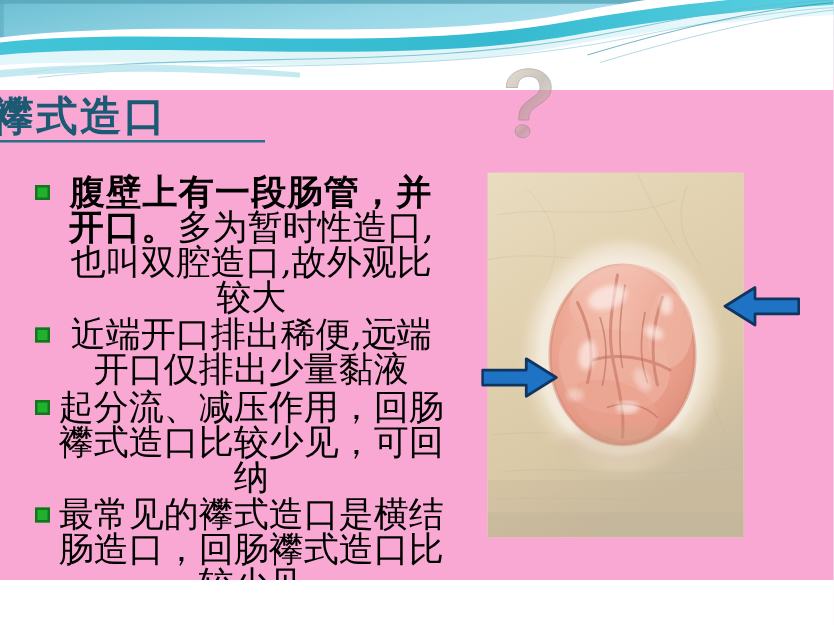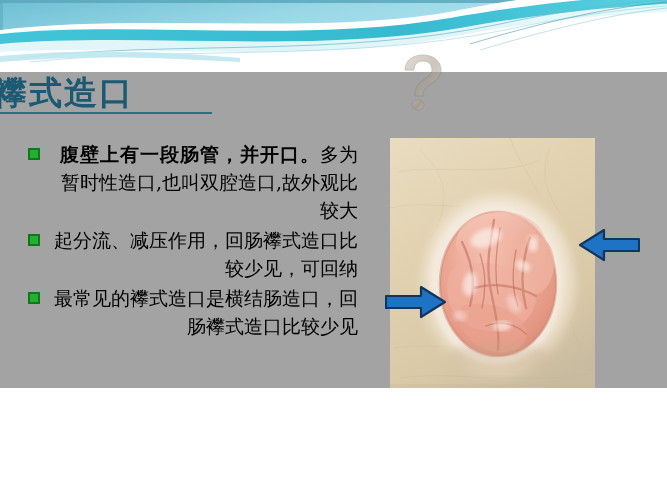--- a/index.html
+++ b/index.html
@@ -12,22 +12,22 @@
     height: 500px;
     overflow: hidden;
     font-family: "DejaVu Sans", "Liberation Sans", sans-serif;
     position: relative;
   }
 
   #slide {
     position: absolute;
     left: 0; top: 0;
     width: 667px;
-    height: 388px;
-    background: #a3a3a3;
+    height: 464px;
+    background: #f9a8d4;
     overflow: hidden;
   }
 
   
   #banner {
     position: absolute;
     left: 0; top: 0;
     width: 667px;
     height: 72px;
     overflow: hidden;
@@ -87,24 +87,24 @@
     height: 12px;
     margin-top: 8px;
     margin-right: 4px;
     background: #21b12e;
     border: 2px solid #12761c;
     box-sizing: border-box;
   }
   .bullet-text {
     flex: 1 1 auto;
     font-family: "DejaVu Serif", "Liberation Serif", serif;
-    font-size: 19px;
+    font-size: 28px;
     line-height: 28px;
     color: #000000;
-    text-align: right;
+    text-align: center;
     word-break: break-all;
   }
   .bullet-text .lead {
     font-weight: 700;
     font-family: "DejaVu Sans", "Liberation Sans", sans-serif;
     letter-spacing: 1px;
   }
 
   
   #photo {
@@ -185,20 +185,24 @@
   <div id="title">襻式造口</div>
   <div id="title-underline"></div>
 
   <div id="bullets">
 
     <div class="bullet-row">
       <span class="bullet-marker"></span>
       <span class="bullet-text"><span class="lead">腹壁上有一段肠管，并开口。</span><span>多为暂时性造口,也叫双腔造口,故外观比较大</span></span>
     </div>
 
+    <div class="bullet-row">
+      <span class="bullet-marker"></span>
+      <span class="bullet-text"><span>近端开口排出稀便,远端开口仅排出少量黏液</span></span>
+    </div>
 
     <div class="bullet-row">
       <span class="bullet-marker"></span>
       <span class="bullet-text"><span>起分流、减压作用，回肠襻式造口比较少见，可回纳</span></span>
     </div>
 
     <div class="bullet-row">
       <span class="bullet-marker"></span>
       <span class="bullet-text"><span>最常见的襻式造口是横结肠造口，回肠襻式造口比较少见</span></span>
     </div>

